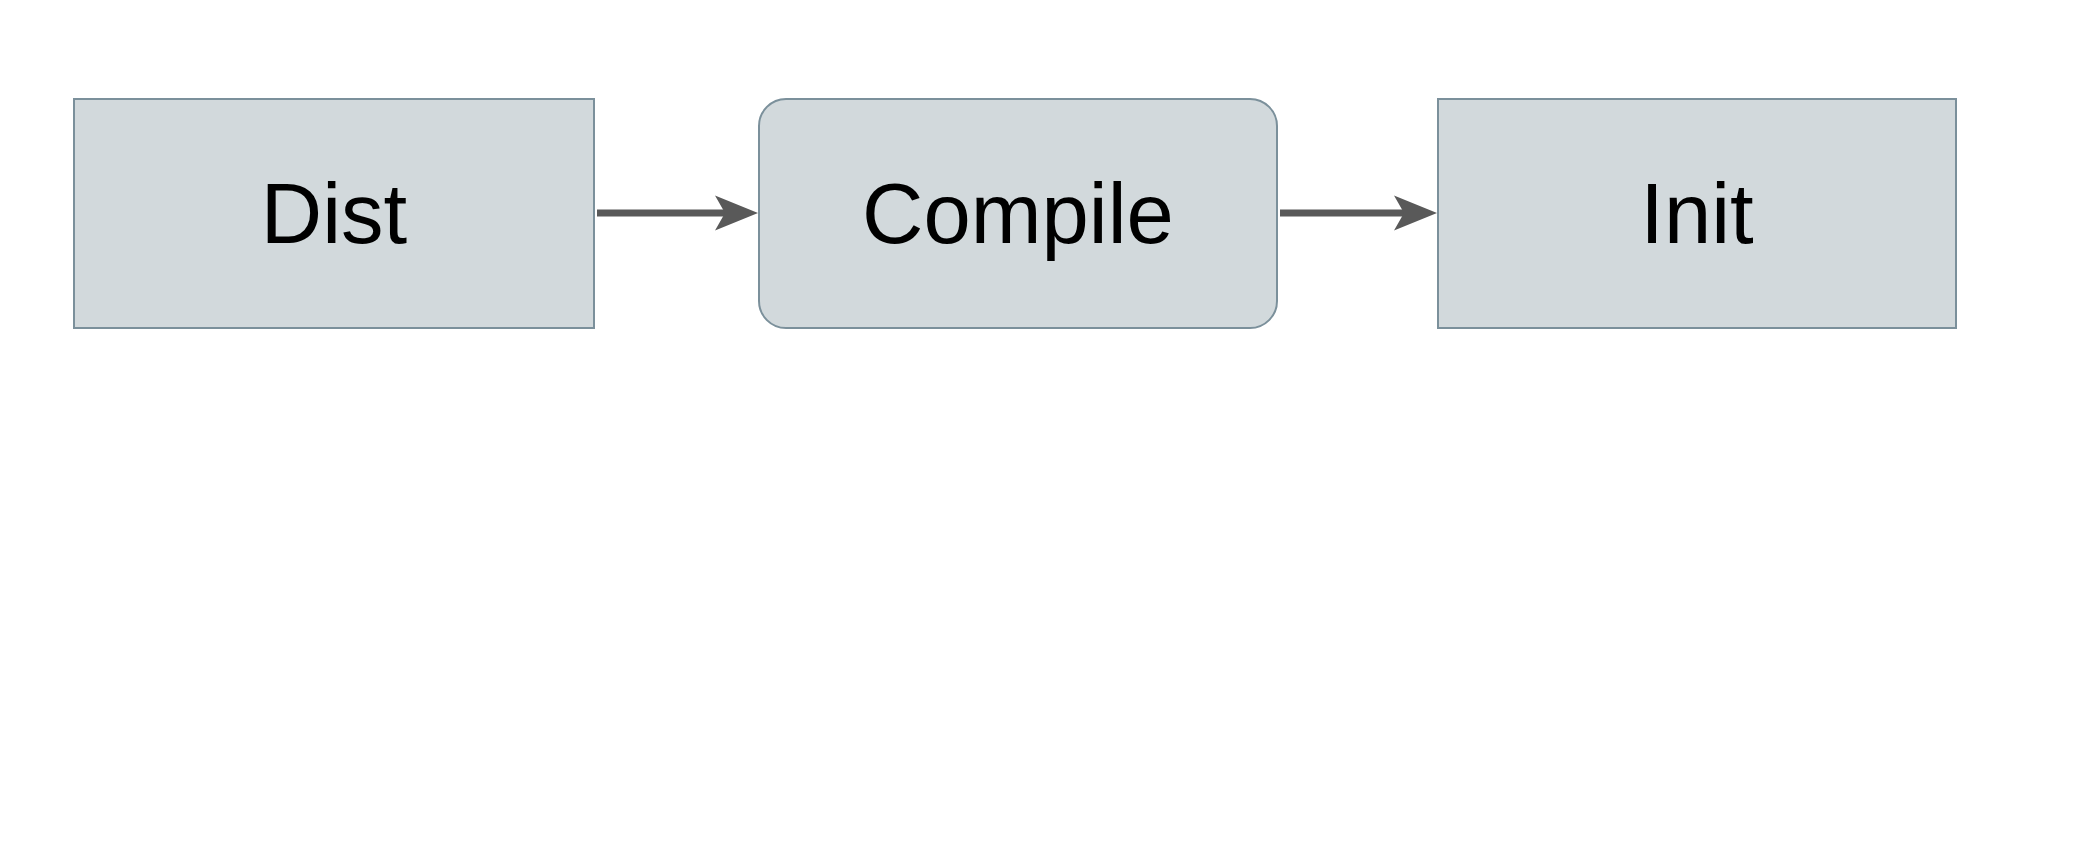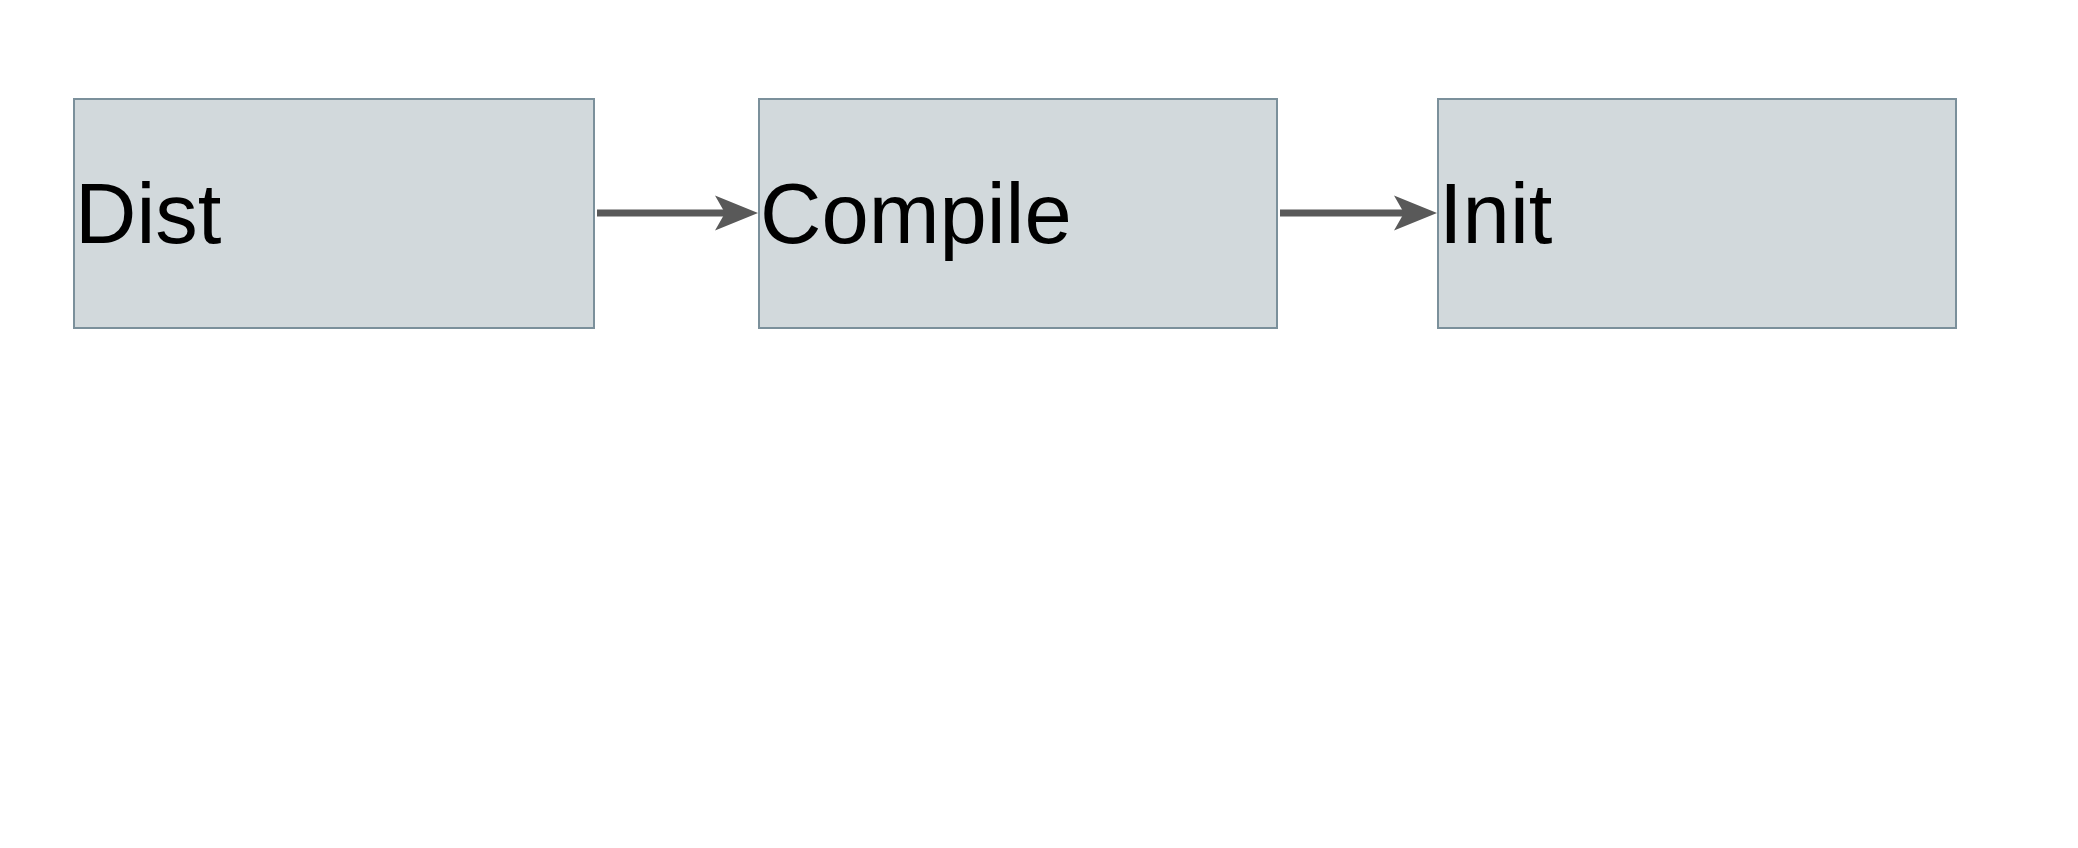--- a/index.html
+++ b/index.html
@@ -24,32 +24,32 @@
     background: var(--background);
   }
   .node {
     position: absolute;
     width: 520px;
     height: 231px;
     background: var(--node-fill);
     border: 2px solid var(--node-border);
     display: flex;
     align-items: center;
-    justify-content: flex-start;
+    justify-content: center;
   }
   .node-label {
     font-size: 85px;
     font-weight: 400;
     color: var(--text-color);
     letter-spacing: 0;
     line-height: 1;
     user-select: none;
   }
   #node-dist    { left: 73px;   top: 98px;  width: 522px; }
-  #node-compile { left: 758px;  top: 98px;  width: 520px; }
+  #node-compile { left: 758px;  top: 98px;  width: 520px; border-radius: 28px; }
   #node-init    { left: 1437px; top: 98px;  width: 520px; }
   #node-clean   { left: 756px;  top: 512px; width: 521px; height: 230px; }
   .edges-layer {
     position: absolute;
     left: 0; top: 0;
     width: 2078px;
     height: 848px;
     pointer-events: none;
   }
   .edge-line {

